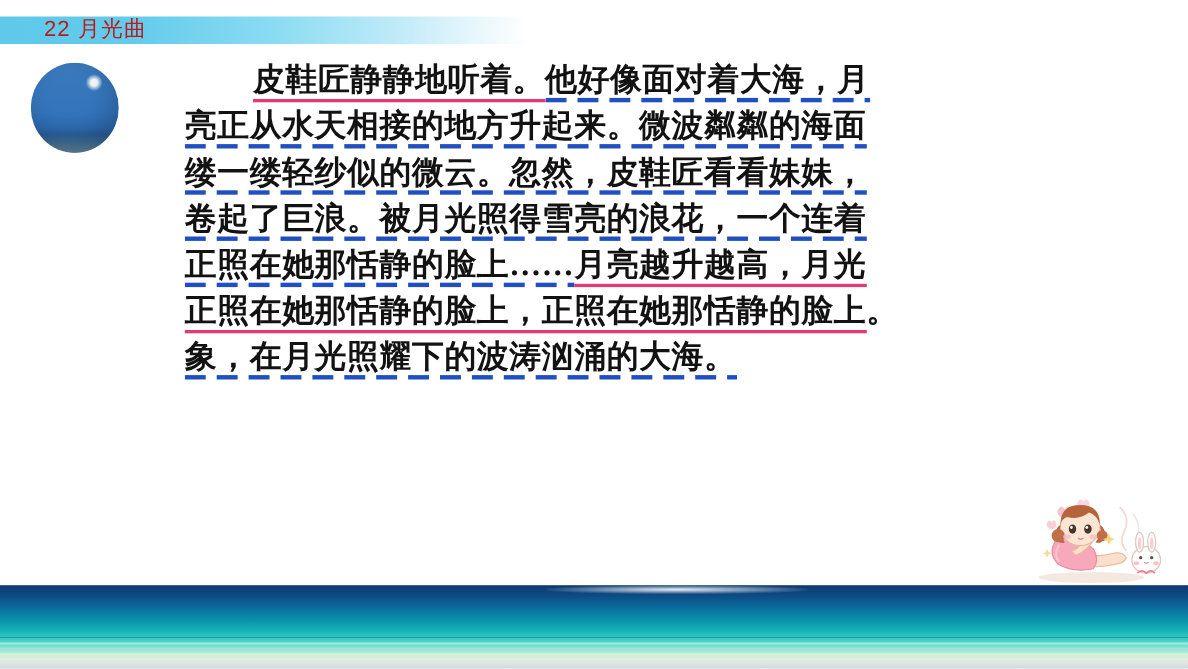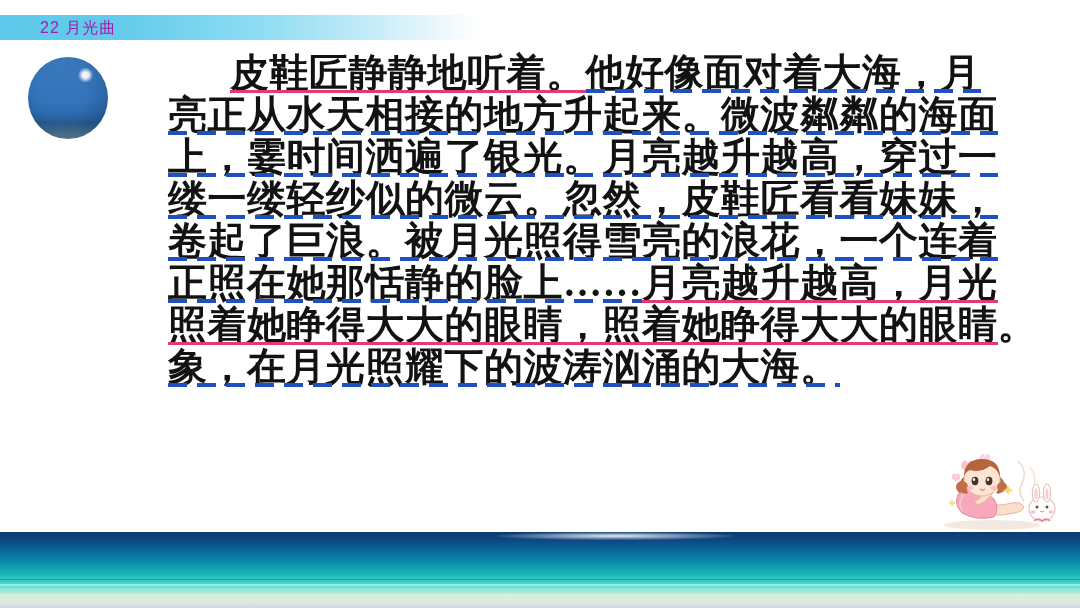--- a/index.html
+++ b/index.html
@@ -31,22 +31,22 @@
         #ffffff 480px,
         #ffffff 1080px);
   }
   #header-title {
     position: absolute;
     left: 40px;
     top: 14px;
     height: 27px;
     line-height: 27px;
     font-family: "Liberation Sans", "DejaVu Sans", sans-serif;
-    font-size: 16px;
-    color: #a21caf;
+    font-size: 20px;
+    color: #b91c1c;
     letter-spacing: 1px;
     white-space: nowrap;
   }
 
   
   #blue-sphere {
     position: absolute;
     left: 28px;
     top: 57px;
     width: 80px;
@@ -69,21 +69,21 @@
   #text-block {
     position: absolute;
     left: 168px;
     top: 52px;
     width: 790px;
   }
   .text-line {
     position: relative;
     height: 42px;
     line-height: 42px;
-    font-size: 39px;
+    font-size: 29px;
     color: #121212;
     white-space: nowrap;
     letter-spacing: 0.5px;
     font-family: "Liberation Serif", "DejaVu Serif", serif;
     font-weight: 600;
   }
   .text-line .indent {
     display: inline-block;
     width: 62px;
   }
@@ -173,25 +173,24 @@
 <body>
 
 <div id="header-bar"></div>
 <div id="header-title">22  月光曲</div>
 
 <div id="blue-sphere"></div>
 
 <div id="text-block">
     <div class="text-line"><span class="indent"></span><span class="u-red">皮鞋匠静静地听着。</span><span class="u-blue">他好像面对着大海，月</span></div>
     <div class="text-line"><span class="u-blue">亮正从水天相接的地方升起来。微波粼粼的海面</span></div>
-    <div class="text-line"><span class="u-blue">上，霎时间洒遍了银光。月亮越升越高，穿过一</span></div>
     <div class="text-line"><span class="u-blue">缕一缕轻纱似的微云。忽然，皮鞋匠看看妹妹，</span></div>
     <div class="text-line"><span class="u-blue">卷起了巨浪。被月光照得雪亮的浪花，一个连着</span></div>
     <div class="text-line"><span class="u-blue">正照在她那恬静的脸上……</span><span class="u-red">月亮越升越高，月光</span></div>
-    <div class="text-line"><span class="u-red">照着她睁得大大的眼睛，照着她睁得大大的眼睛</span><span class="u-none">。</span></div>
+    <div class="text-line"><span class="u-red">正照在她那恬静的脸上，正照在她那恬静的脸上</span><span class="u-none">。</span></div>
     <div class="text-line"><span class="u-blue">象，在月光照耀下的波涛汹涌的大海。</span></div>
   </div>
 
 <div id="girl-illustration">
   <svg width="140" height="90" viewBox="0 0 140 90" xmlns="http://www.w3.org/2000/svg">
 
     <ellipse cx="62" cy="78" rx="48" ry="5" fill="#f0e4d8" opacity="0.8"></ellipse>
 
     <path d="M38 16 q3 -5 6 0 q3 5 -6 10 q-9 -5 -6 -10 q3 -5 6 0z" fill="#f7b9c8" opacity="0.85"></path>
     <path d="M55 9 q2.5 -4 5 0 q2.5 4 -5 8 q-7.5 -4 -5 -8 q2.5 -4 5 0z" fill="#f9cdd8" opacity="0.8"></path>

